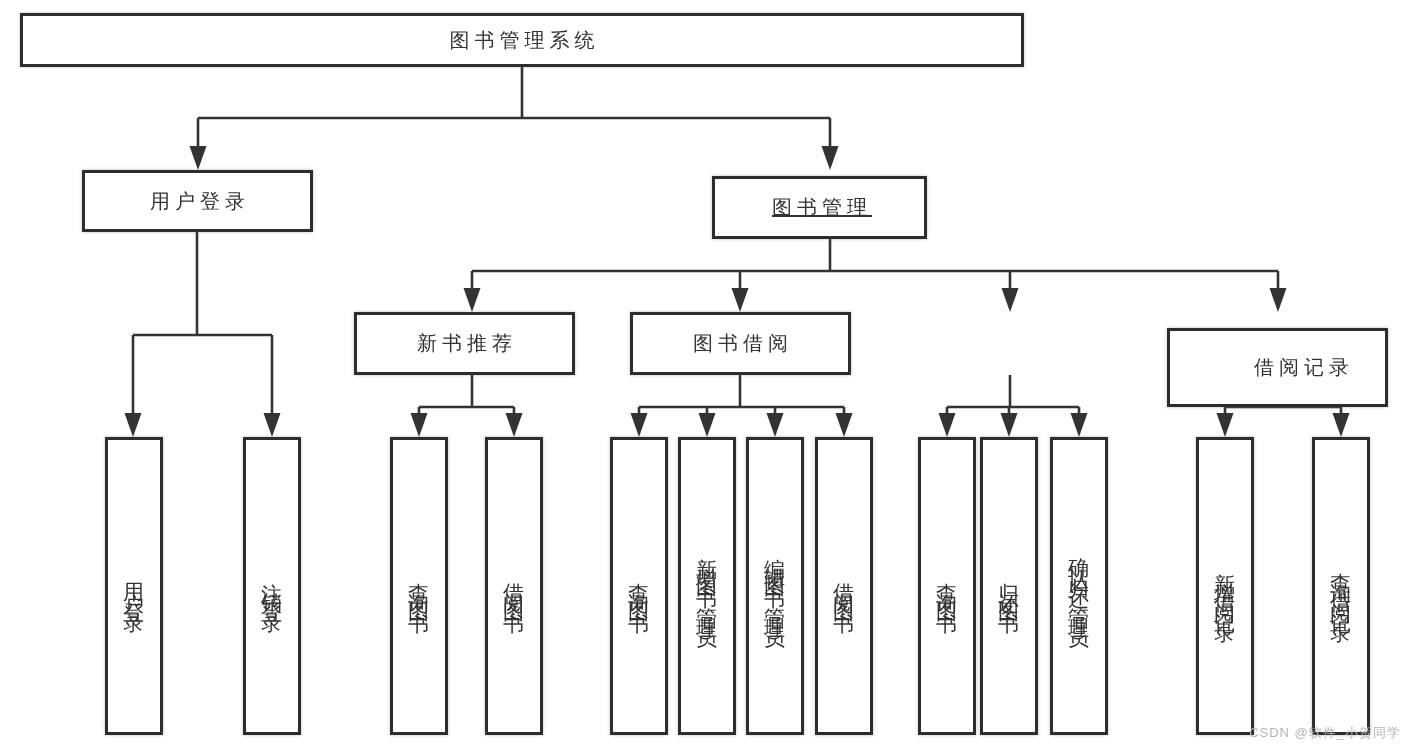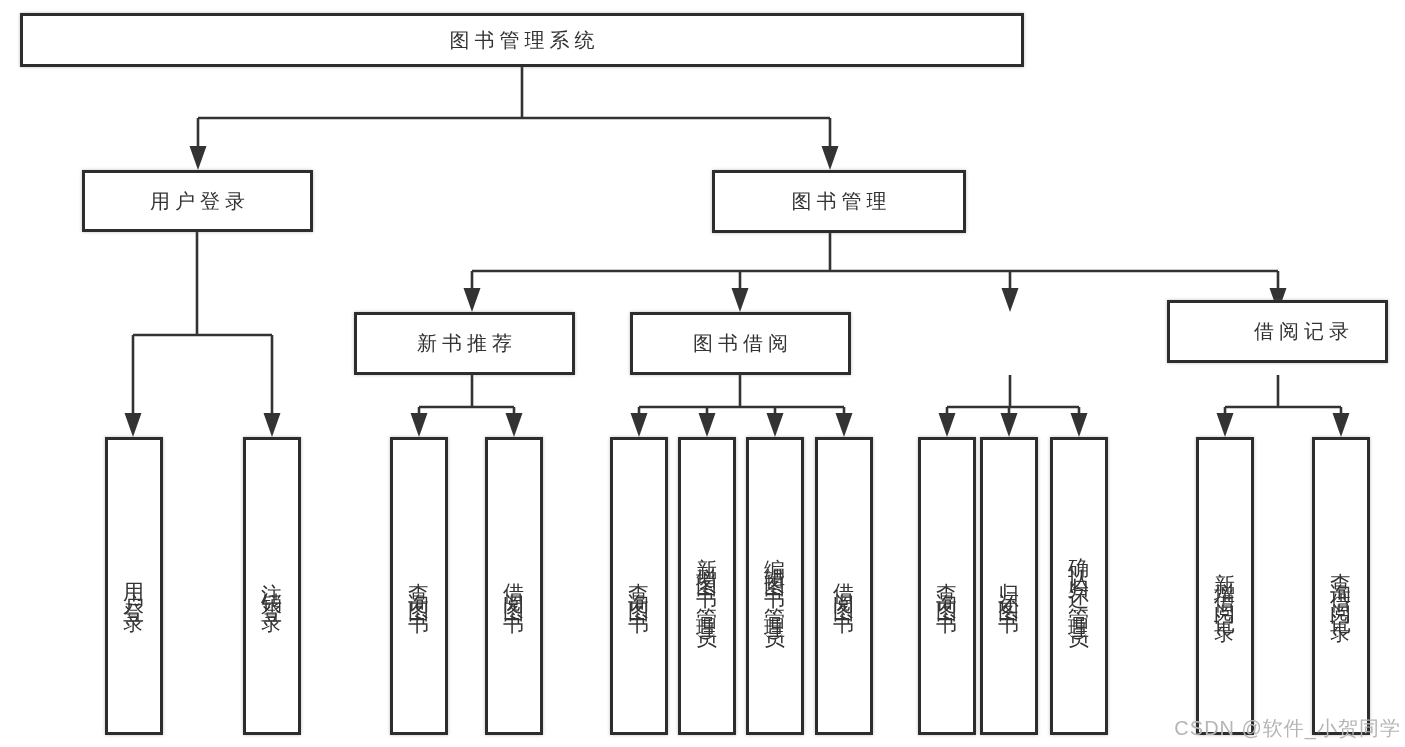--- a/index.html
+++ b/index.html
@@ -32,21 +32,21 @@
     writing-mode:vertical-rl;
     text-orientation:mixed;
     font-size:21px;
     letter-spacing:10px;
     line-height:1;
     white-space:nowrap;
   }
   .watermark{
     position:absolute;
     right:4px;bottom:5px;
-    font-size:20px;
+    font-size:13px;
     color:#b5b5b5;
     letter-spacing:1px;
     z-index:3;
     white-space:nowrap;
   }
 </style>
 </head>
 <body>
 
 <div id="stage">
@@ -101,31 +101,31 @@
     </g>
   </svg>
 
   <div class="box hbox" style="left:20px;top:13px;width:1004px;height:54px;">
     <span>图书管理系统</span>
   </div>
 
   <div class="box hbox" style="left:82px;top:170px;width:231px;height:62px;">
     <span>用户登录</span>
   </div>
-  <div class="box hbox" style="left:712px;top:170px;width:254px;height:63px;">
+  <div class="box hbox" style="left:712px;top:176px;width:215px;height:63px;text-decoration:underline;">
     <span>图书管理</span>
   </div>
 
   <div class="box hbox" style="left:354px;top:312px;width:221px;height:63px;">
     <span>新书推荐</span>
   </div>
   <div class="box hbox" style="left:630px;top:312px;width:221px;height:63px;">
     <span>图书借阅</span>
   </div>
-  <div class="box hbox" style="left:1167px;top:300px;width:221px;height:63px;padding-left:48px;">
+  <div class="box hbox" style="left:1167px;top:328px;width:221px;height:79px;padding-left:48px;">
     <span>借阅记录</span>
   </div>
 
   <div class="box vbox" style="left:105px;top:437px;width:58px;height:298px;">
     <span>用户登录</span>
   </div>
   <div class="box vbox" style="left:243px;top:437px;width:58px;height:298px;">
     <span>注销登录</span>
   </div>
 

